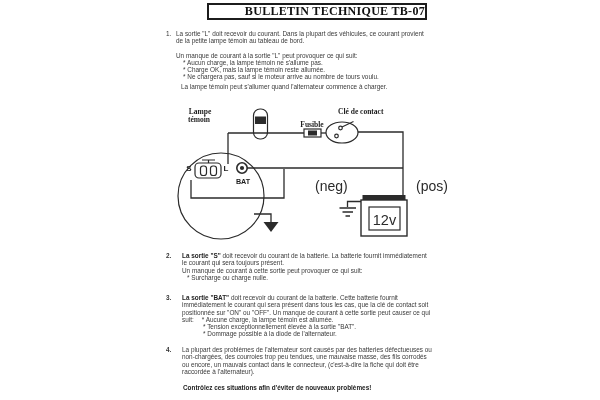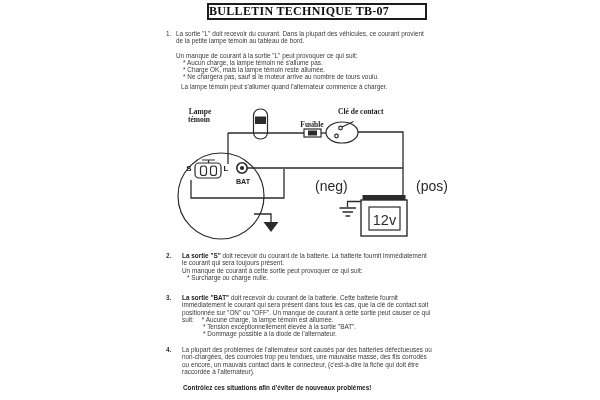--- a/index.html
+++ b/index.html
@@ -2,21 +2,21 @@
 <html><head>
 <meta charset="utf-8">
 <style>
   html,body{margin:0;padding:0;}
   .page{
     position:relative;width:600px;height:400px;background:#ffffff;
     font-family:"Liberation Sans",sans-serif;color:#3a3a3a;overflow:hidden;
   }
   .title-box{
     position:absolute;left:207px;top:3px;width:216px;height:13px;
-    border:2px solid #1c1c1c;display:flex;align-items:center;justify-content:flex-start;
+    border:2px solid #1c1c1c;display:flex;align-items:center;justify-content:flex-end;
     font-family:"Liberation Serif",serif;font-weight:bold;font-size:12px;
     letter-spacing:.3px;color:#111;background:#fff;white-space:nowrap;
   }
   .para{position:absolute;left:166px;width:300px;font-size:6.4px;line-height:7.3px;}
   .para .num{position:absolute;left:0;top:0;font-weight:bold;color:#333;}
   .para.p1 .num{font-weight:normal;}
   .ln{white-space:nowrap;}
   .p1 .ln{padding-left:10px;}
   .p1 .gap{margin-top:7px;}
   .p1 .bullet{padding-left:17px;}

